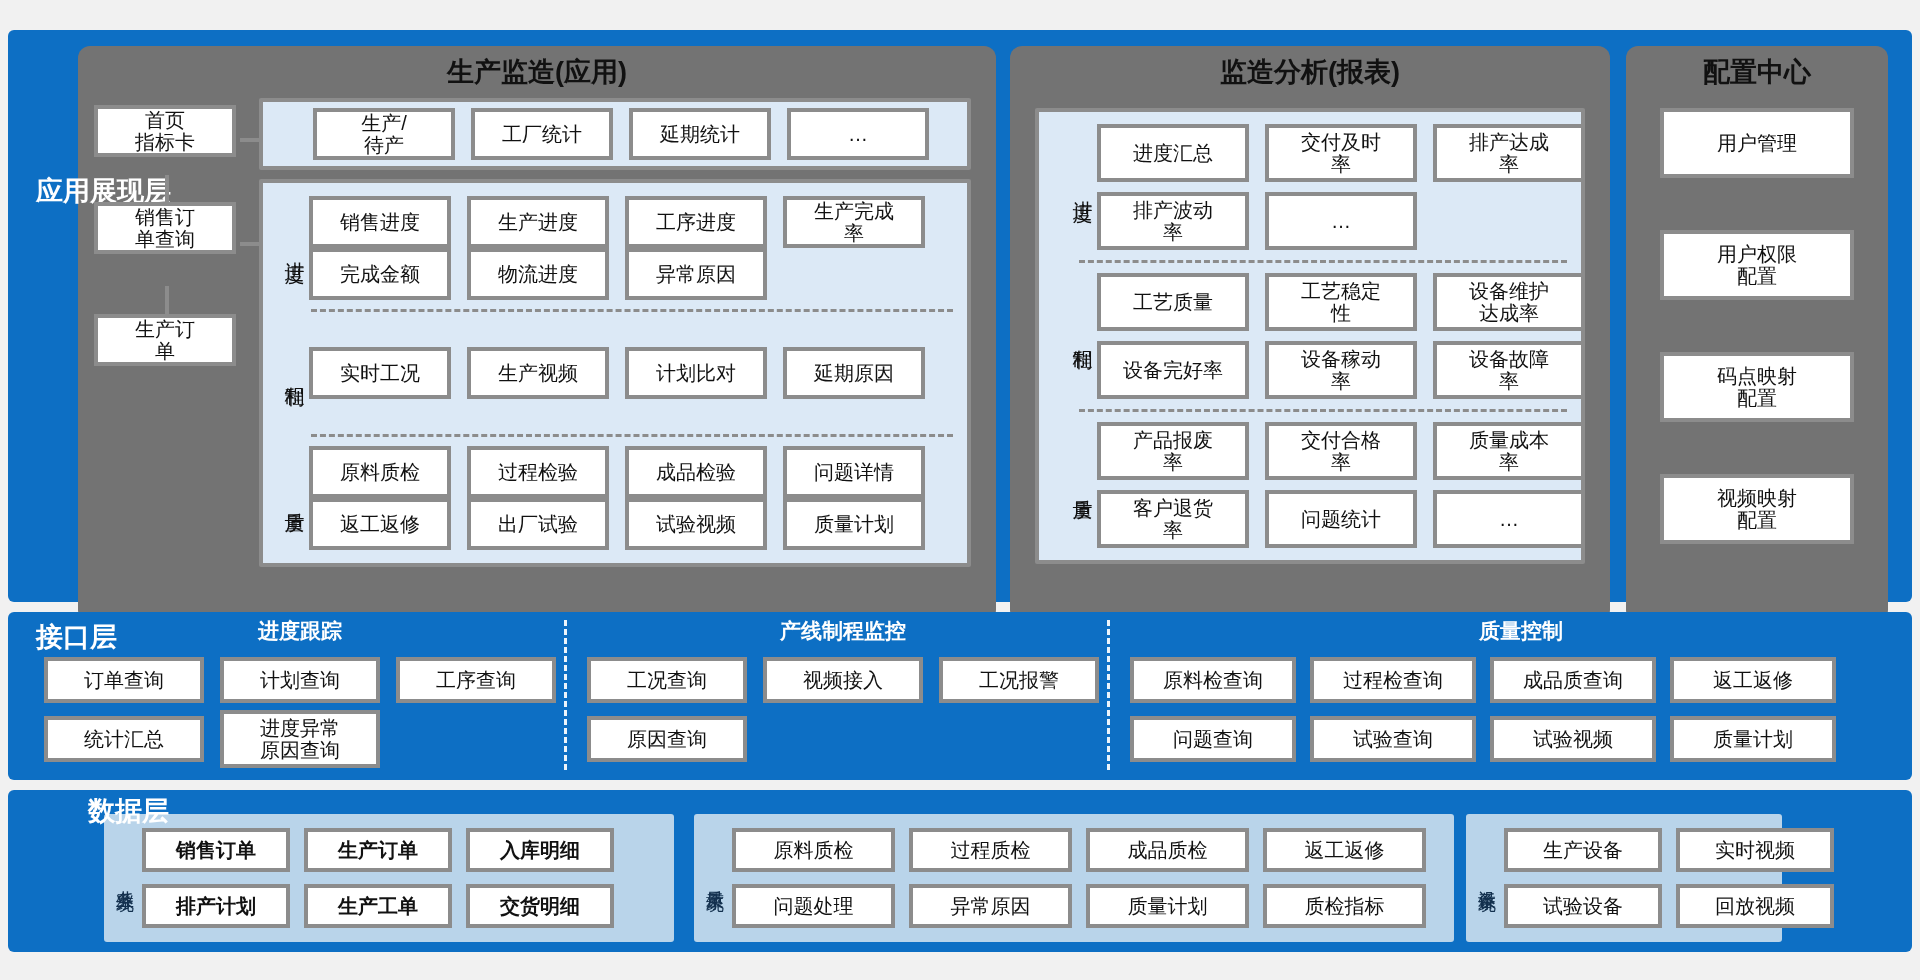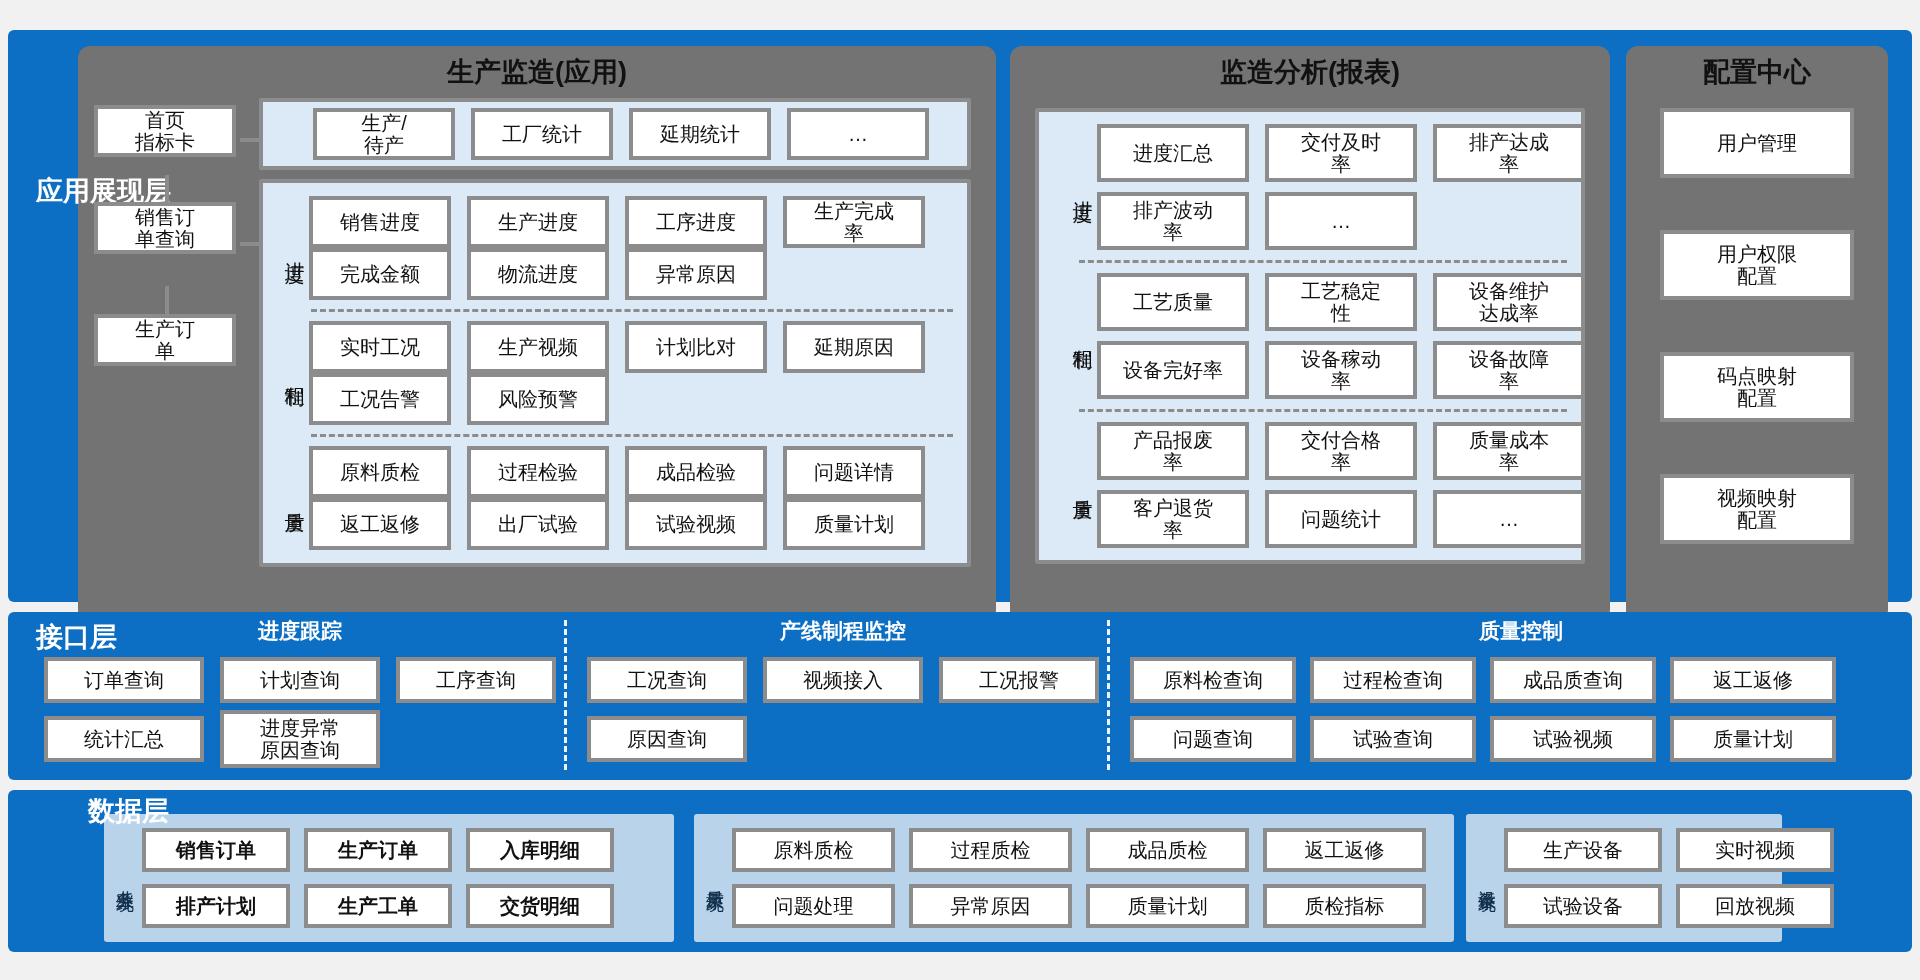--- a/index.html
+++ b/index.html
@@ -133,24 +133,20 @@
         <div class="divider"></div>
         <div class="sect">
           <div class="vlabel">制程</div>
           <div class="grid">
             <div class="row">
               <div class="nb">实时工况</div>
               <div class="nb">生产视频</div>
               <div class="nb">计划比对</div>
               <div class="nb">延期原因</div>
             </div>
-            <div class="row">
-              <div class="nb">工况告警</div>
-              <div class="nb">风险预警</div>
-            </div>
           </div>
         </div>
         <div class="divider"></div>
         <div class="sect">
           <div class="vlabel">质量</div>
           <div class="grid">
             <div class="row">
               <div class="nb">原料质检</div>
               <div class="nb">过程检验</div>
               <div class="nb">成品检验</div>

